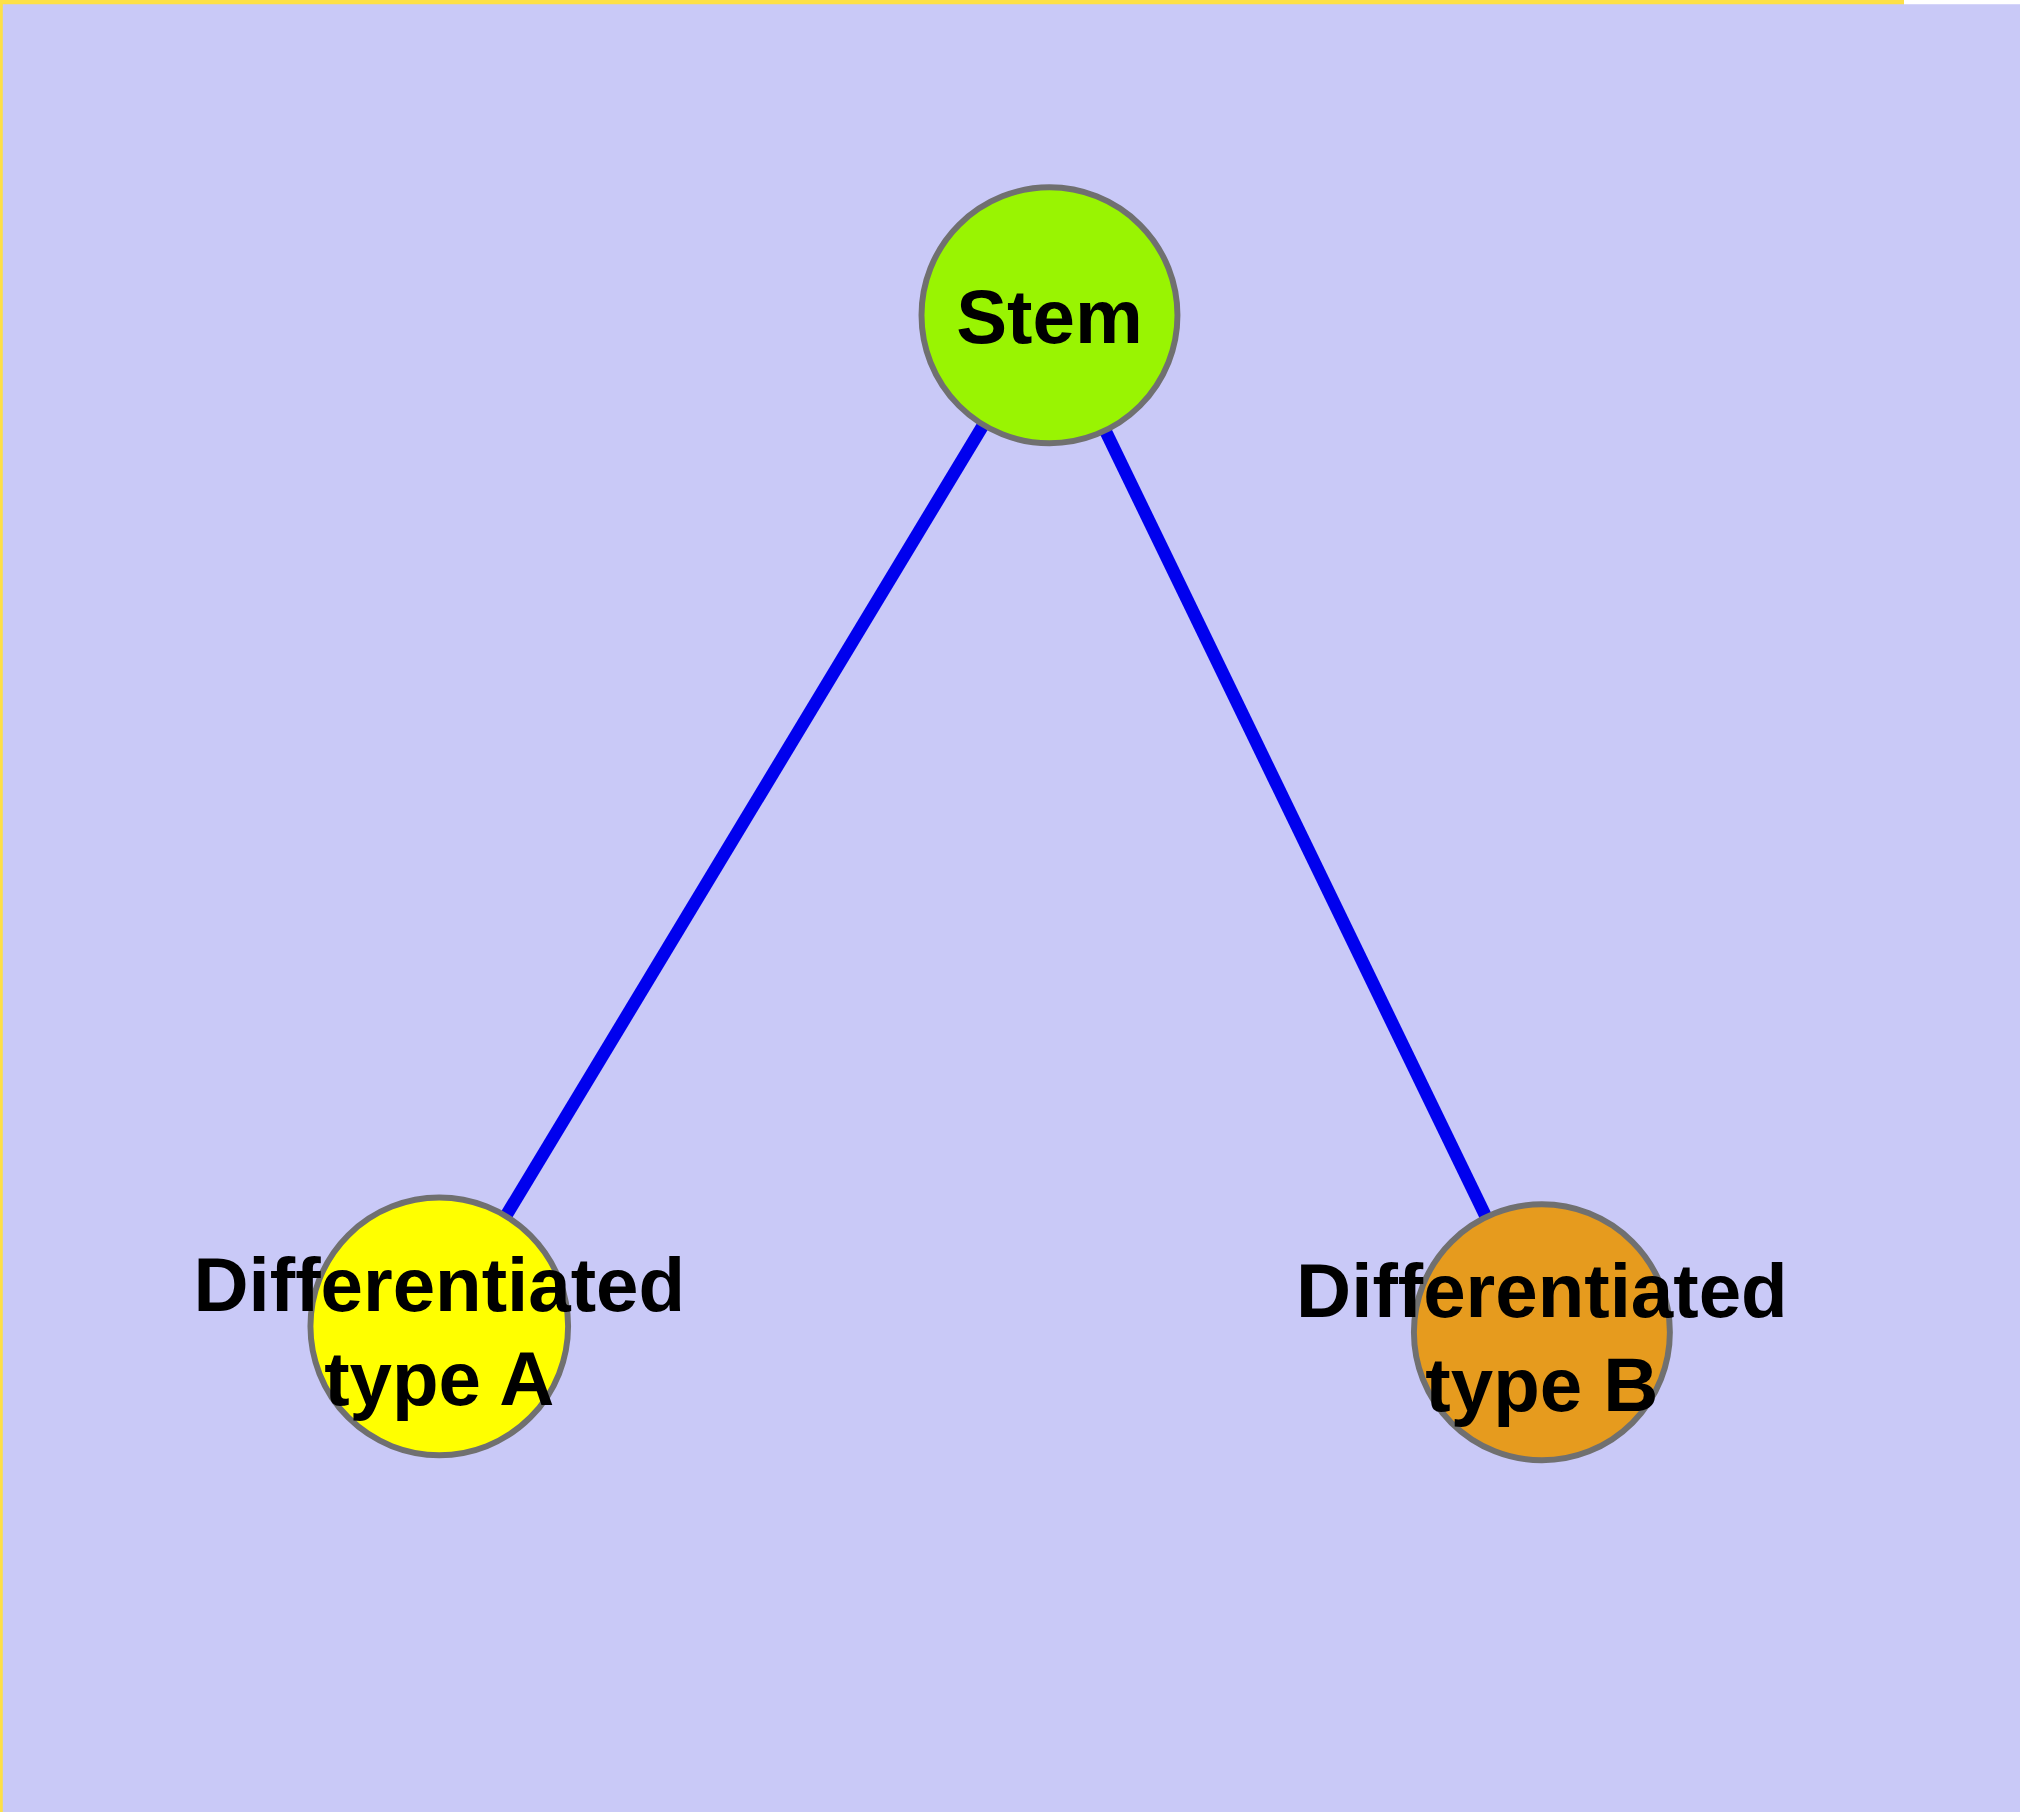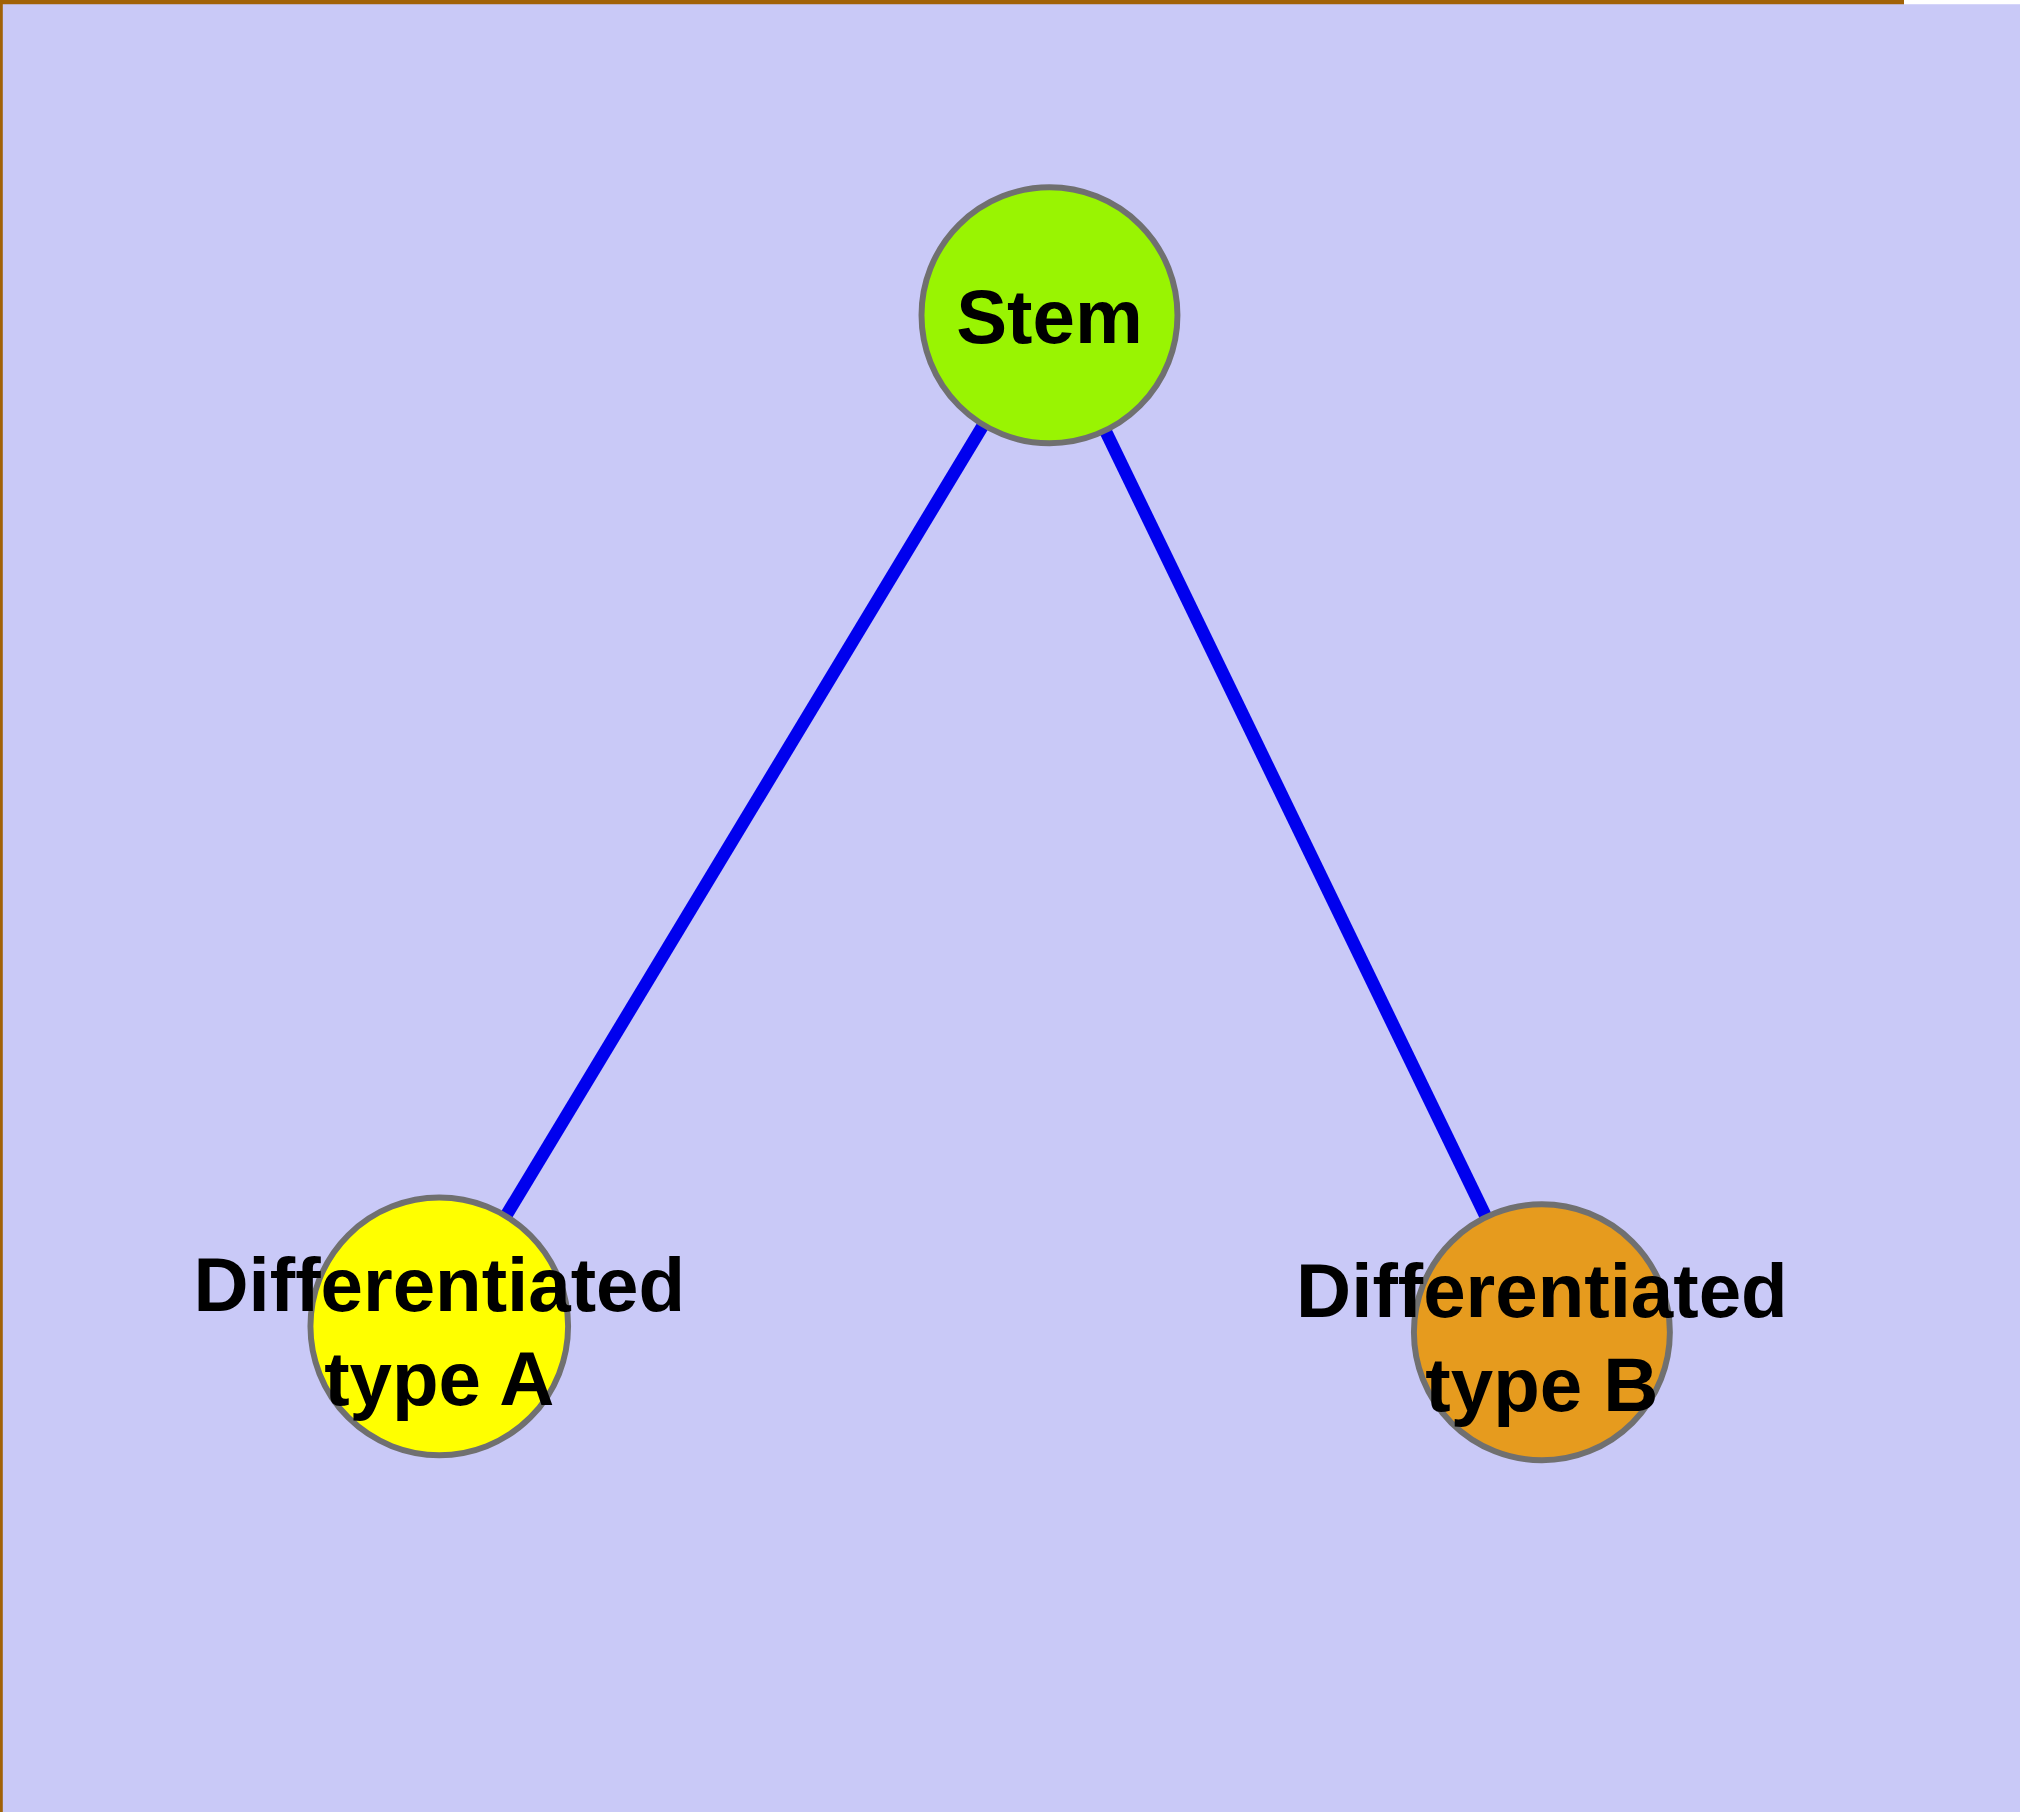--- a/index.html
+++ b/index.html
@@ -4,21 +4,21 @@
 <style>
   html, body {
     margin: 0;
     padding: 0;
     background: #FFFFFF;
   }
   .canvas-wrap {
     position: relative;
     width: 1904px;
     height: 1812px;
-    background: #a16207;
+    background: #fde047;
   }
   svg.diagram {
     display: block;
     width: 2021px;
     height: 1812px;
   }
   .node-label {
     font-family: "Liberation Sans", sans-serif;
     font-weight: bold;
     font-size: 90px;

